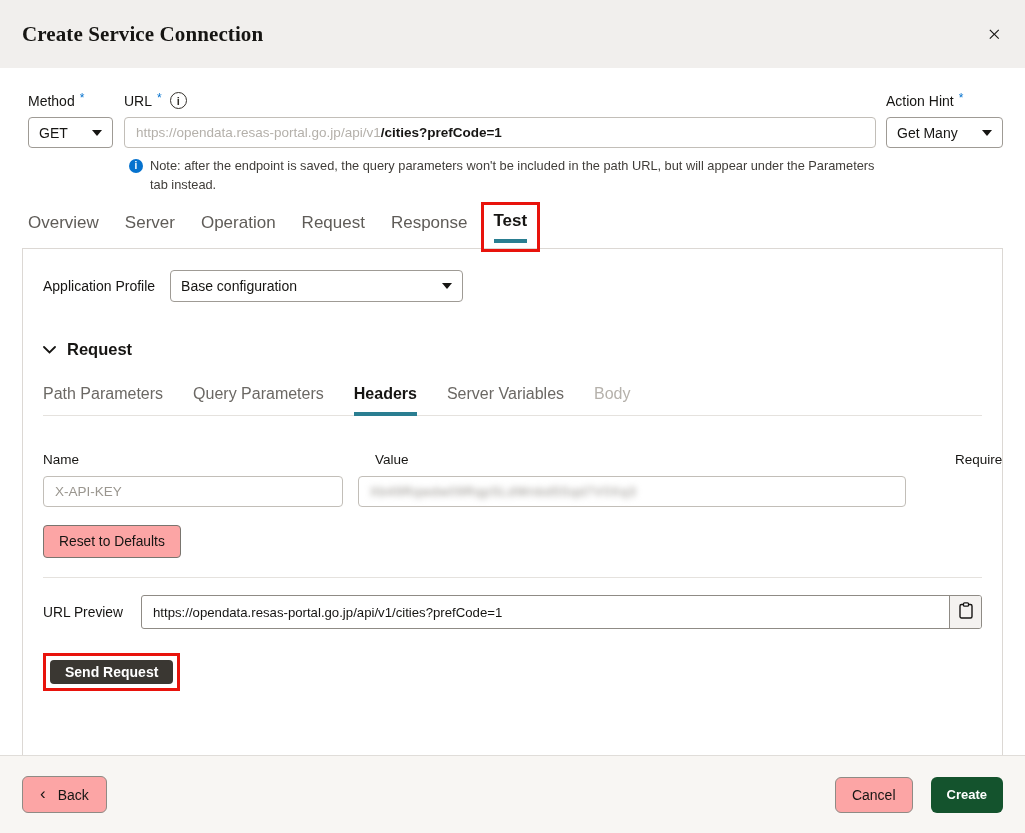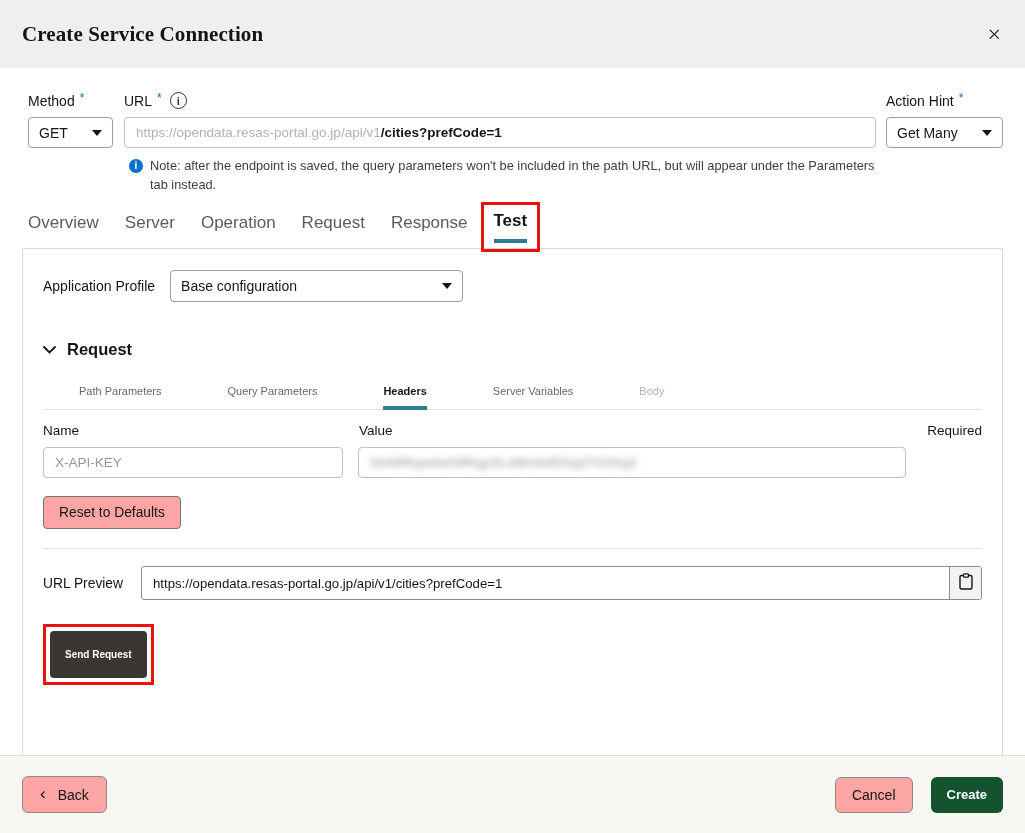--- a/index.html
+++ b/index.html
@@ -89,29 +89,29 @@
   }
   .profile-row { display: flex; align-items: center; margin-top: 4px; }
   .profile-label { font-size: 14px; color: #161513; margin-right: 15px; }
   .profile-select { width: 293px; height: 32px; }
 
   .section-head { display: flex; align-items: center; gap: 11px; margin-top: 38px; }
   .chevron-icon { display: inline-flex; }
   .section-title { font-size: 16.5px; font-weight: 700; color: #161513; }
 
   .subtabs { display: flex; gap: 30px; margin-top: 26px; border-bottom: 1px solid #e5e2de; }
-  .subtab { font-size: 11px; color: #6b6864; padding-bottom: 12px; position: relative; cursor: pointer; white-space: nowrap; margin-left: 36px; }
+  .subtab { font-size: 16px; color: #6b6864; padding-bottom: 12px; position: relative; cursor: pointer; white-space: nowrap; }
   .subtab.selected { color: #161513; font-weight: 700; }
   .subtab.selected::after {
     content: ""; position: absolute; left: 0; right: 0; bottom: -1px;
     height: 4px; background: #2a7e91;
   }
   .subtab.disabled { color: #b5b1ab; cursor: default; }
 
-  .hdr-grid { display: grid; grid-template-columns: 300px 548px 1fr; column-gap: 16px; margin-top: 13px; }
+  .hdr-grid { display: grid; grid-template-columns: 300px 548px 1fr; column-gap: 32px; margin-top: 36px; }
   .col-header { font-size: 13.5px; color: #161513; }
   .col-header.right { justify-self: end; }
   .row-grid { display: grid; grid-template-columns: 300px 548px 1fr; column-gap: 15px; margin-top: 9px; }
   .cell-input {
     height: 31px; border: 1px solid #c2beb8; border-radius: 4px; background: #fff;
     font-size: 13.5px; padding: 0 11px; color: #161513; width: 100%;
     font-family: "Liberation Sans", sans-serif;
   }
   .cell-input::placeholder { color: #9a968f; opacity: 1; }
   .redacted-box { display: flex; align-items: center; overflow: hidden; }
@@ -135,21 +135,21 @@
   }
   .preview-value { flex: 1; display: flex; align-items: center; padding: 0 11px; font-size: 13.2px; color: #161513; white-space: nowrap; overflow: hidden; }
   .copy-btn {
     width: 32px; flex: 0 0 auto; border-left: 1px solid #8f8b85; background: #f4f2f0;
     display: flex; align-items: center; justify-content: center; cursor: pointer;
   }
 
   .send-wrap { display: inline-block; border: 3px solid #e8130c; padding: 4px; margin-top: 24px; }
   .btn-send {
     background: #3a3732; color: #fff; border: none; border-radius: 4px;
-    font-weight: 700; font-size: 10px; padding: 18px 15px; text-align: center;
+    font-weight: 700; font-size: 14px; padding: 4px 15px; text-align: center;
   }
 
   
   .dlg-footer {
     position: absolute; left: 0; right: 0; bottom: 0; height: 78px;
     background: #f8f6f3; border-top: 1px solid #e0ddd9;
     display: flex; align-items: center; justify-content: space-between;
     padding: 0 22px;
   }
   .btn-back { border-color: #8f8b85; border-radius: 6px; padding: 9px 17px; gap: 12px; font-size: 14px; }

